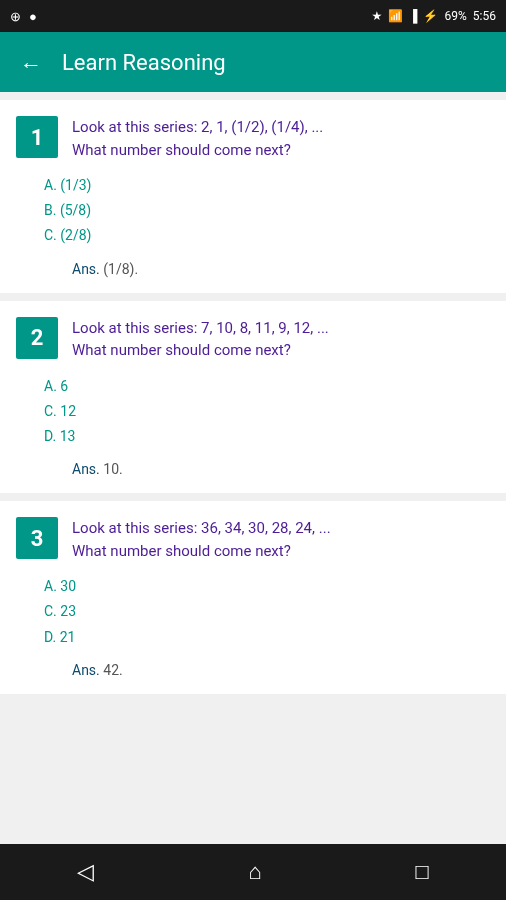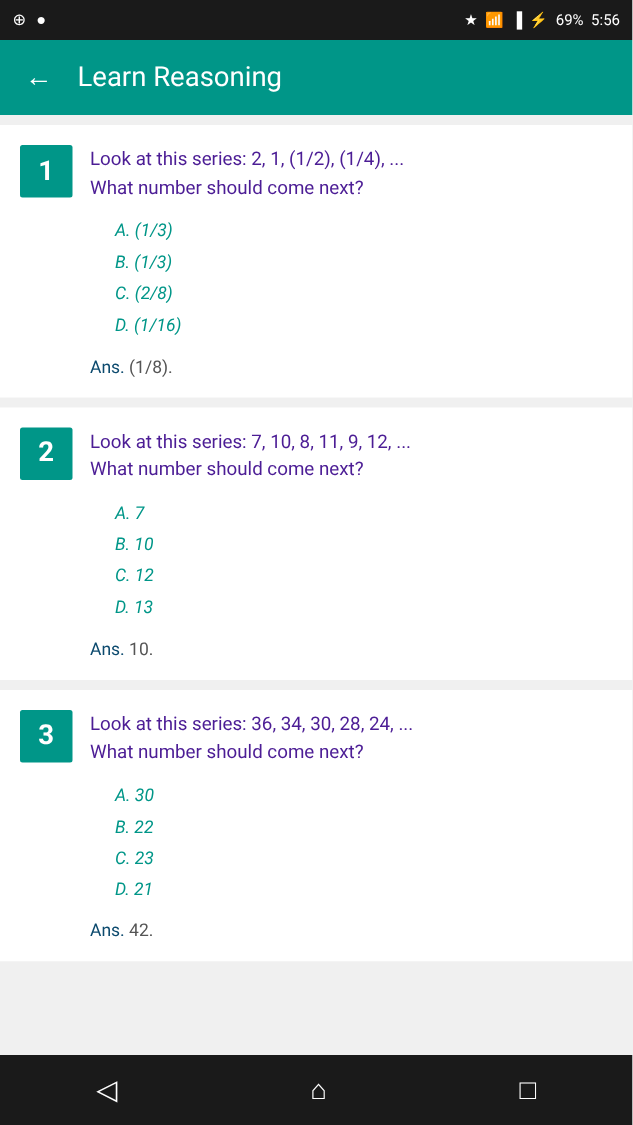--- a/index.html
+++ b/index.html
@@ -116,23 +116,22 @@
     }
 
     .question-text {
       font-size: 15px;
       color: #4c1d95;
       line-height: 1.5;
       flex: 1;
     }
 
     .options {
-      margin-left: 76px;
+      margin-left: 28px;
       margin-bottom: 12px;
-      font-style: italic;
     }
 
     .option {
       font-size: 14px;
       color: #009688;
       line-height: 1.8;
     }
 
     .answer {
       margin-left: 56px;
@@ -187,47 +186,44 @@
 </div>
 
 <div class="content">
 <div class="question-card">
       <div class="question-header">
         <div class="question-number">1</div>
         <div class="question-text">Look at this series: 2, 1, (1/2), (1/4), ...<br>What number should come next?</div>
       </div>
       <div class="options">
         <div class="option">A. (1/3)</div>
-        <div class="option">B. (1/3)</div>
+        <div class="option">B. (5/8)</div>
         <div class="option">C. (2/8)</div>
-        <div class="option">D. (1/16)</div>
       </div>
       <div class="answer"><span class="answer-label">Ans. </span><span>(1/8).</span></div>
     </div>
     <div class="question-card">
       <div class="question-header">
         <div class="question-number">2</div>
         <div class="question-text">Look at this series: 7, 10, 8, 11, 9, 12, ...<br>What number should come next?</div>
       </div>
       <div class="options">
-        <div class="option">A. 7</div>
-        <div class="option">B. 10</div>
+        <div class="option">A. 6</div>
         <div class="option">C. 12</div>
         <div class="option">D. 13</div>
       </div>
       <div class="answer"><span class="answer-label">Ans. </span><span>10.</span></div>
     </div>
     <div class="question-card">
       <div class="question-header">
         <div class="question-number">3</div>
         <div class="question-text">Look at this series: 36, 34, 30, 28, 24, ...<br>What number should come next?</div>
       </div>
       <div class="options">
         <div class="option">A. 30</div>
-        <div class="option">B. 22</div>
         <div class="option">C. 23</div>
         <div class="option">D. 21</div>
       </div>
       <div class="answer"><span class="answer-label">Ans. </span><span>42.</span></div>
     </div>
   </div>
 
 <div class="bottom-nav">
   <button class="nav-button">◁</button>
   <button class="nav-button">⌂</button>

